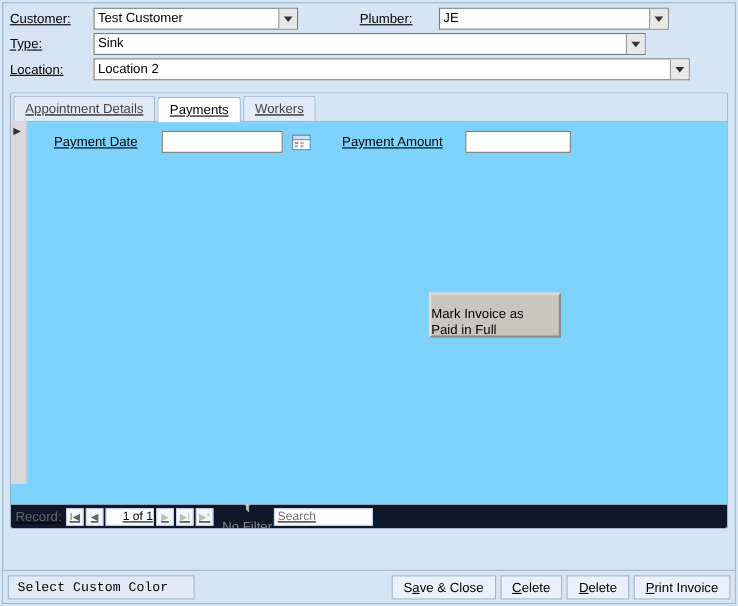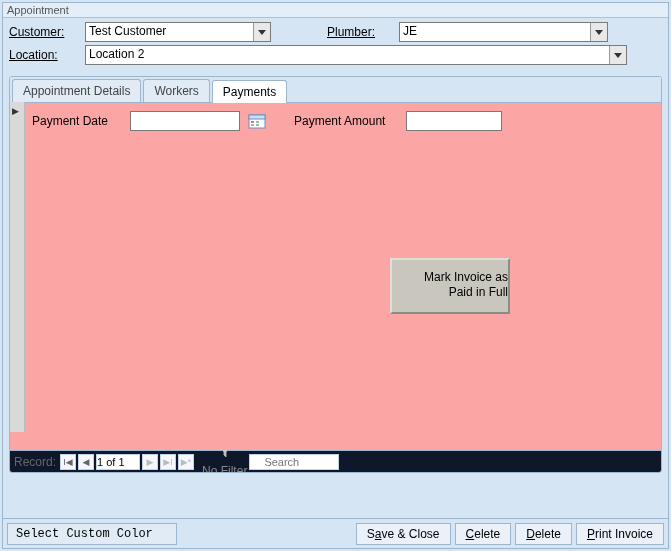--- a/index.html
+++ b/index.html
@@ -5,85 +5,93 @@
 * { box-sizing: border-box; font-family: "Segoe UI", Tahoma, sans-serif; font-size: 12px; margin: 0; padding: 0; }
 body { background: #d6e5f3; width: 671px; height: 551px; overflow: hidden; position: relative; }
 .window { border: 1px solid #9db6ce; background: #d6e5f3; width: 667px; height: 547px; margin: 2px; position: relative; }
 .titlebar { background: #e4eef8; border-bottom: 1px solid #aac2d8; padding: 1px 4px; font-size: 11px; color: #555; }
 .header-form { padding: 4px 6px 8px 6px; text-decoration: underline; }
 .header-row { display: flex; align-items: center; margin-bottom: 3px; gap: 6px; }
 .hlabel { width: 70px; color: #000; }
 .dropdown { position: relative; display: inline-block; background: #fff; border: 1px solid #7a7a7a; height: 20px; }
 .dropdown-text { position: absolute; left: 3px; top: 1px; white-space: nowrap; overflow: hidden; }
 .dropdown-btn { position: absolute; right: 0; top: 0; width: 17px; height: 18px; background: #e8e8e8; border-left: 1px solid #999; display: flex; align-items: center; justify-content: center; }
-.tabs-container { margin: 0 6px; border: 1px solid #9db6ce; background: #fff; border-radius: 3px; overflow: hidden; height: 397px;}
+.tabs-container { margin: 0 6px; border: 1px solid #9db6ce; background: #fff; border-radius: 3px; overflow: hidden; height: 397px; text-decoration: underline;}
 .tabstrip { display: flex; background: #d6e5f3; border-bottom: 1px solid #9db6ce; }
 .tab { padding: 4px 10px; border: 1px solid #9db6ce; border-bottom: none; background: #e0ebf5; color: #444; margin-top: 2px; margin-left: 2px; border-radius: 3px 3px 0 0; cursor: default; }
 .tab.active { background: #fff; color: #000; position: relative; top: 1px; }
-.tab-body { padding: 8px 8px 8px 2px; position: relative; height: calc(100% - 48px); background: #fca5a5; }
+.tab-body { padding: 8px 8px 8px 19px; position: relative; height: calc(100% - 48px); background: #7dd3fc; }
 .row-marker { position: absolute; left: -1px; top: -1px; width: 16px; height: 330px; background: #d9d9d9; border-right: 1px solid #bbb;}
 .row-marker::before { content: "▶"; font-size: 9px; color: #333; position: absolute; left: 3px; top: 4px; }
 .formline { display: flex; align-items: center; gap: 8px; margin-left: 20px; margin-bottom: 6px; }
 .formline .lbl { display: inline-block; }
 .textin { border: 1px solid #7a7a7a; background: #fff; height: 20px; padding: 2px; }
 .calicon { width: 18px; height: 18px; display: inline-block; }
-.bigbtn { position: absolute; left: 380px; top: 155px; width: 120px; height: 56px; background: #c8c6bd; border: 2px outset #e0ded5; text-align: right; padding-top: 10px; line-height: 15px; cursor: pointer; }
+.bigbtn { position: absolute; left: 380px; top: 155px; width: 120px; height: 41px; background: #c8c6bd; border: 2px outset #e0ded5; text-align: left; padding-top: 10px; line-height: 15px; cursor: pointer; }
 .navbar { display: flex; align-items: center; gap: 2px; background: #0f172a; border-top: 1px solid #9db6ce; padding: 2px 4px; height: 22px; }
 .navbar .lbl { color: #666; margin-right: 2px;}
 .navbtn { width: 16px; height: 16px; display:flex; align-items:center; justify-content:center; background:#f4f8fc; border:1px solid #c2d4e4; color:#666; font-size:9px;}
 .navbtn.disabled { color:#bbb; }
-.recbox { width: 44px; height:16px; border:1px solid #c2d4e4; background:#fff; text-align:left; font-size:11px; line-height:14px;}
+.recbox { width: 44px; height:16px; border:1px solid #c2d4e4; background:#fff; text-align:right; font-size:11px; line-height:14px;}
 .nofilter { display:flex; align-items:center; gap:3px; color:#888; margin-left:6px;flex-direction:column; }
-.searchbox { width:90px; height:16px; border:1px solid #c2d4e4; background:#fff; padding:0 14px; color:#888; font-size:11px;}
+.searchbox { width:90px; height:16px; border:1px solid #c2d4e4; background:#fff; padding:0 2px; color:#888; font-size:11px;}
 .bottombar { position:absolute; left:0; right:0; bottom:0; height:30px; background:#d6e5f3; border-top:1px solid #9db6ce; display:flex; align-items:center; padding:4px; gap:4px;}
 .bottombtn { height:22px; padding:0 10px; background:#eaf1f9; border:1px solid #9db6ce; display:flex; align-items:center; justify-content:center; cursor:pointer;}
 .bottombtn.custom { width: 170px; justify-content:flex-start; padding-left:8px; background:#e0ebf5;font-family:Liberation Mono, monospace;}
 .mnemonic { text-decoration: underline; }
 .tri { width:0; height:0; border-left:4px solid transparent; border-right:4px solid transparent; border-top:5px solid #333; }
 </style>
 </head>
 <body>
 
 <div class="window">
-  <div class="titlebar">Appointment</div>
 
   <div class="header-form">
     <div class="header-row">
       <div class="hlabel">Customer:</div>
       <div class="dropdown" style="width:186px">
         <span class="dropdown-text">Test Customer</span>
         <div class="dropdown-btn">
             <div class="tri"></div>
           </div>
       </div>
       <div style="width:44px"></div>
       <div class="hlabel" style="width:66px">Plumber:</div>
       <div class="dropdown" style="width:209px">
         <span class="dropdown-text">JE</span>
         <div class="dropdown-btn">
             <div class="tri"></div>
           </div>
       </div>
     </div>
     <div class="header-row">
+      <div class="hlabel">Type:</div>
+      <div class="dropdown" style="width:502px">
+        <span class="dropdown-text">Sink</span>
+        <div class="dropdown-btn">
+            <div class="tri"></div>
+          </div>
+      </div>
+    </div>
+    <div class="header-row">
       <div class="hlabel">Location:</div>
       <div class="dropdown" style="width:542px">
         <span class="dropdown-text">Location 2</span>
         <div class="dropdown-btn">
             <div class="tri"></div>
           </div>
       </div>
     </div>
   </div>
 
   <div class="tabs-container">
     <div class="tabstrip">
       <div class="tab">Appointment Details</div>
+      <div class="tab active">Payments</div>
       <div class="tab">Workers</div>
-      <div class="tab active">Payments</div>
     </div>
 
     <div class="tab-body">
       <div class="row-marker"></div>
       <div class="formline">
         <span class="lbl" style="width:90px">Payment Date</span>
         <input class="textin" style="width: 110px;" value="">
         <span class="calicon">
           <svg width="18" height="18" viewBox="0 0 18 18">
               <rect x="1" y="3" width="16" height="13" fill="#fff" stroke="#6a8fc0"></rect>

